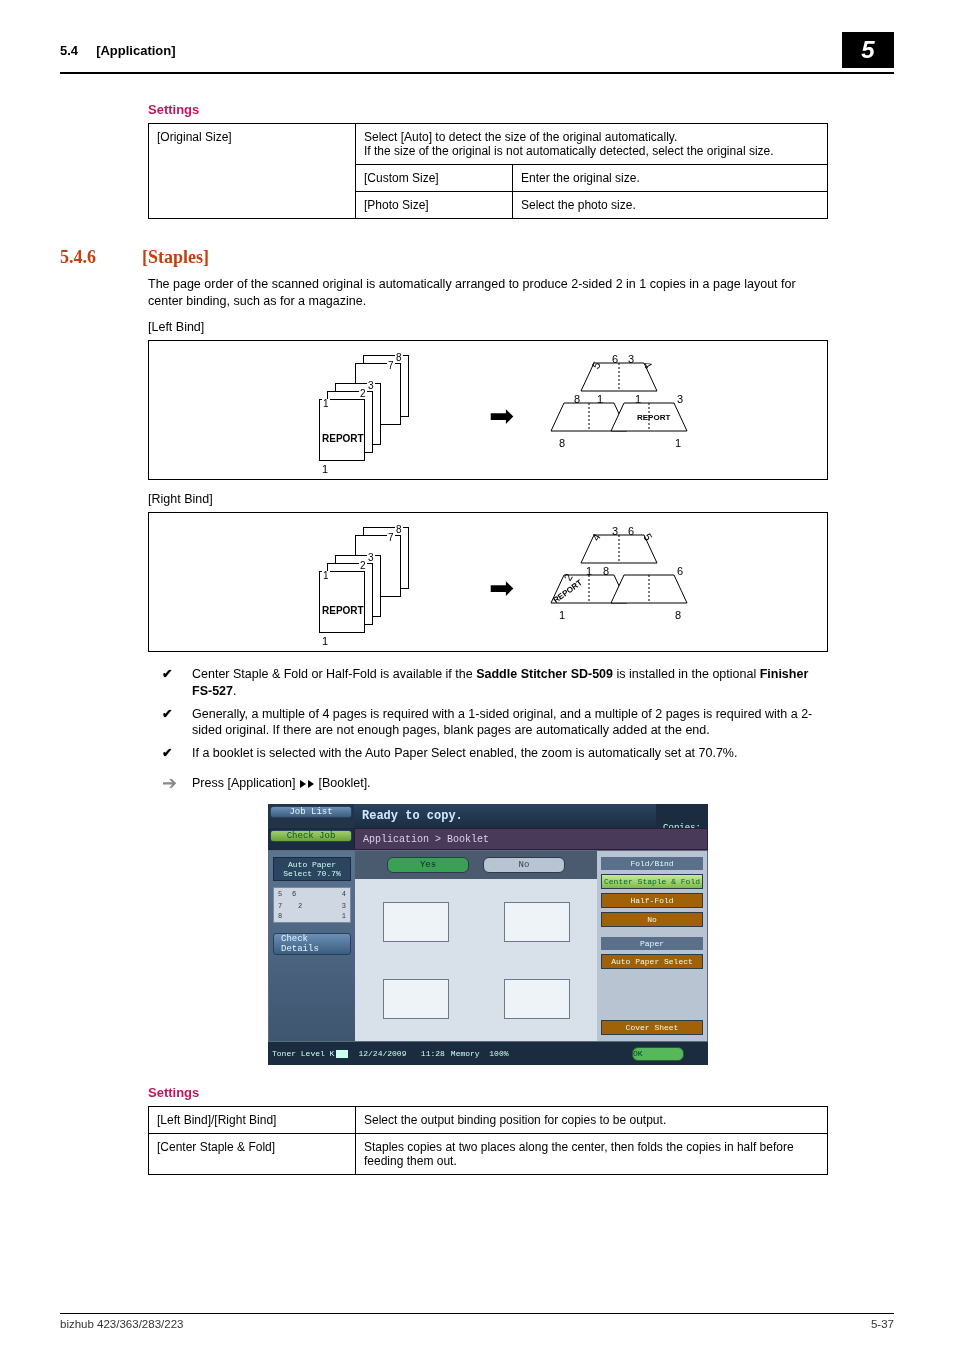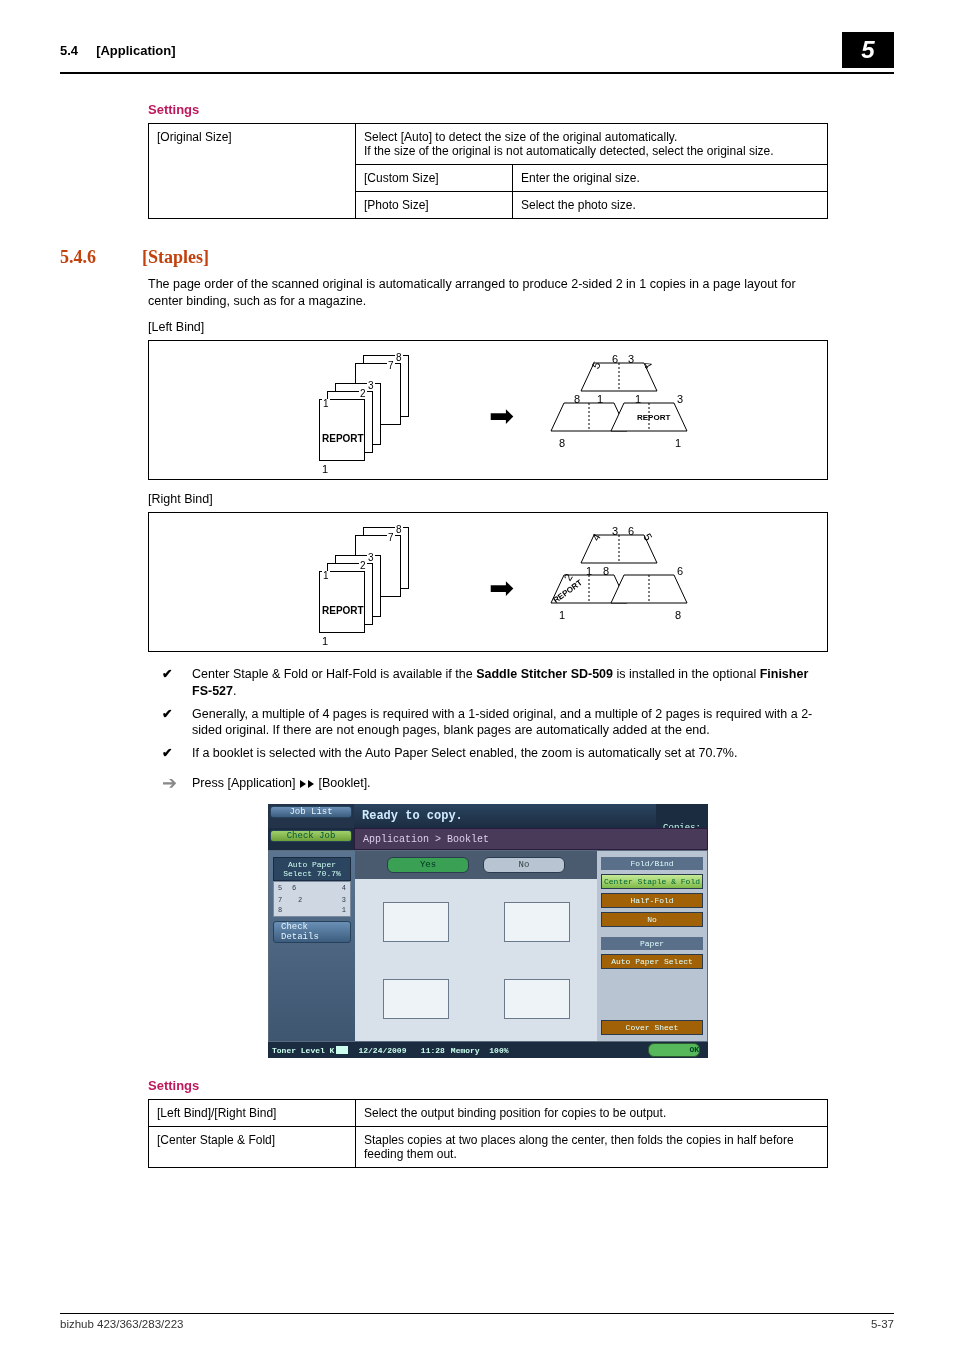--- a/index.html
+++ b/index.html
@@ -248,21 +248,21 @@
   }
 
   .shot-body {
     display:flex;
     background:#d8e0ea;
     border: 1px solid #5a6b7e;
   }
   .shot-side {
     width: 86px;
     background: linear-gradient(#5b7490,#3e5670);
-    display:flex; flex-direction:column; gap:0;
+    display:flex; flex-direction:column; gap:6px;
     padding: 6px 4px;
     box-sizing:border-box; height:190px;
     color:#dff;
     font-size:8px;
   }
   .side-box {
     background:#2b4460;
     border:1px solid #1b2c40;
     text-align:center;
     font-size: 8px;
@@ -343,33 +343,32 @@
   .rp-btn {
     border:1px solid #2a3b4e;
     background:#a16207; color:#dff;
     font-size:8px; text-align:center; padding:2px 0;
   }
   .rp-btn.sel { background:linear-gradient(#c7ea96,#7fba4a); color:#063; }
 
   .shot-status {
     display:flex; align-items:center;
     background:#1b2c40; color:#cfe;
-    height:16px; font-size:8px;
+    height:23px; font-size:8px;
     padding: 0 4px;
-    font-weight: bold;
   }
   .ok-btn {
     margin-left:auto;
     width:50px; height:12px;
     background:#56b85a; color:#042;
     border:1px solid #2a5a2e;
     border-radius:6px;
-    text-align:right;
+    text-align:left;
     font-size:8px; line-height:12px;
-    margin-right:4px;
+    margin-right:20px;
   }
 
   
   .footer {
     position: absolute;
     bottom: 20px;
     left: 60px;
     right: 60px;
     display: flex;
     justify-content: space-between;

